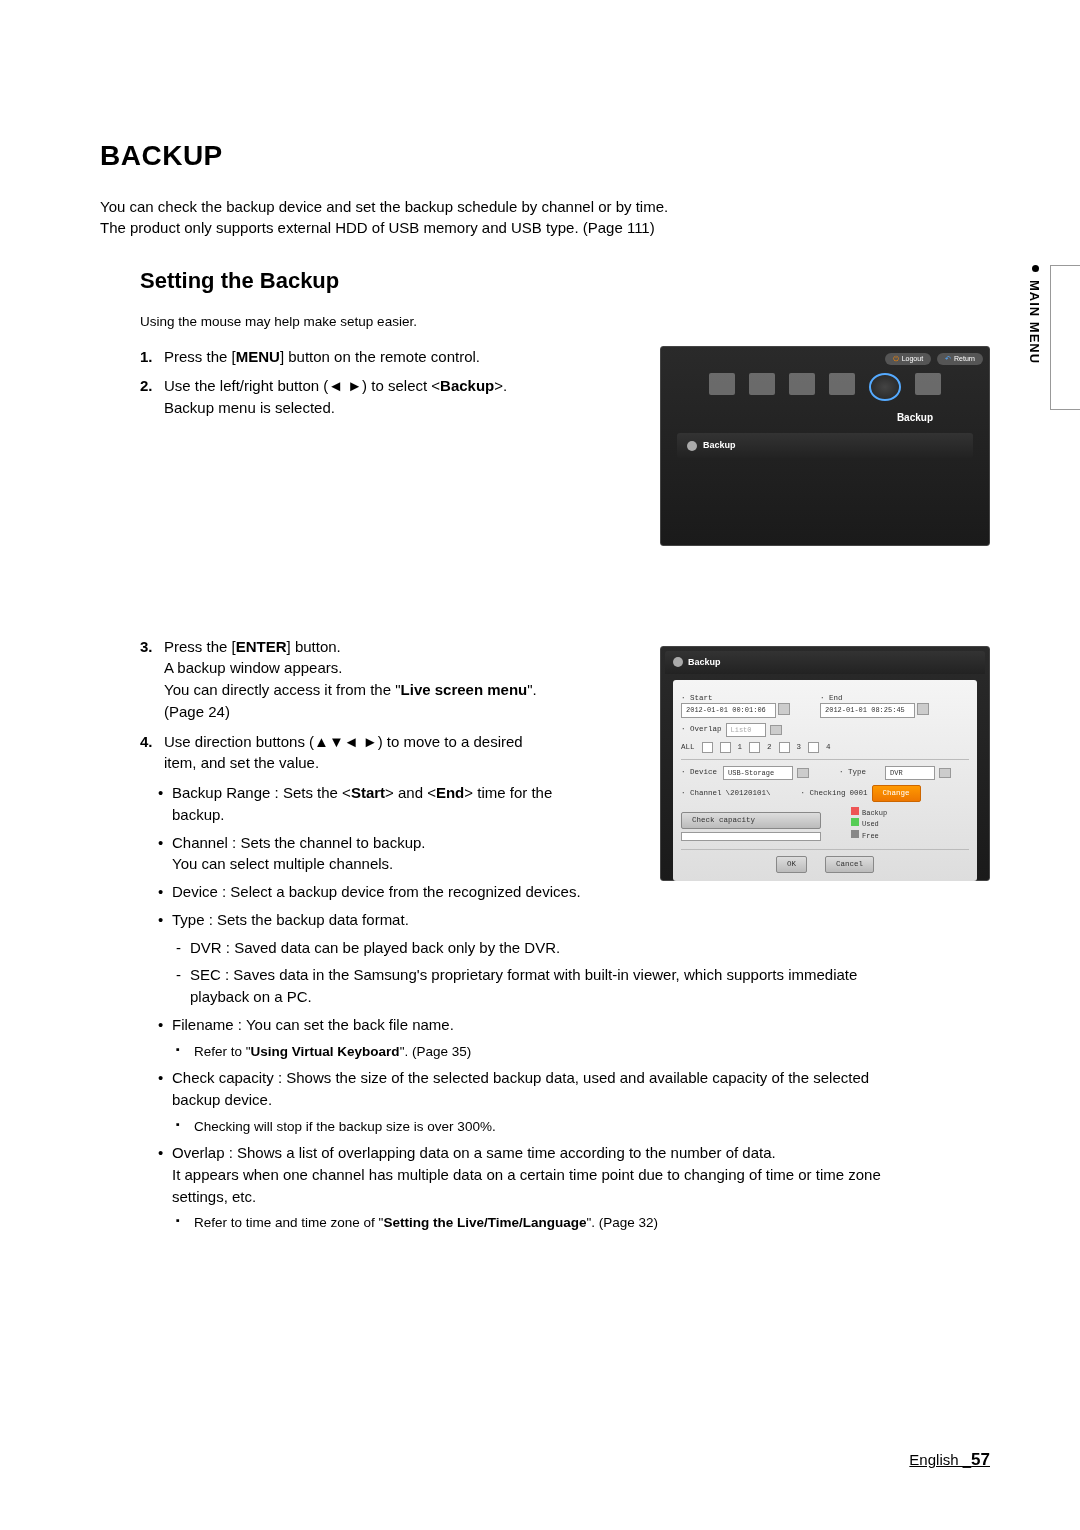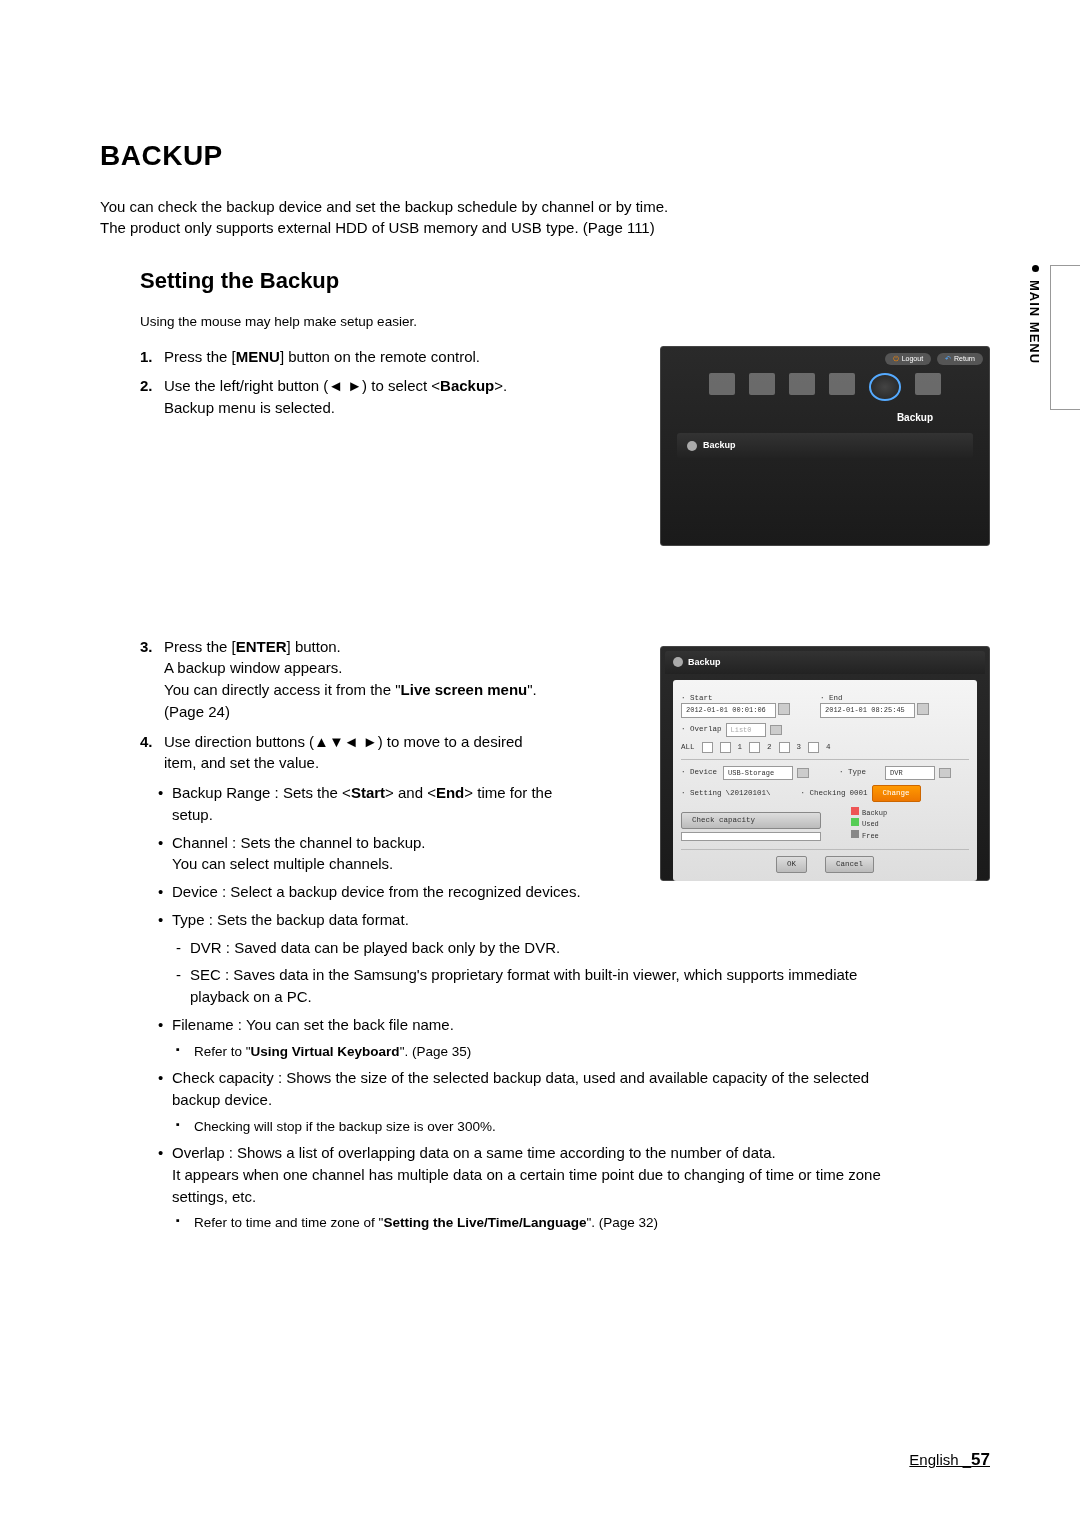--- a/index.html
+++ b/index.html
@@ -253,21 +253,21 @@
           <span>You can directly access it from the "</span><b>Live screen menu</b><span>".</span><br>
           <span>(Page 24)</span>
         </span>
       </div>
       <div class="step-row">
         <span class="step-num">4.</span>
         <span><span>Use direction buttons (▲▼◄ ►) to move to a desired</span><br><span>item, and set the value.</span></span>
       </div>
       <div class="bullet-row">
         <span class="bullet-dot">•</span>
-        <span><span>Backup Range : Sets the &lt;</span><b>Start</b><span>&gt; and &lt;</span><b>End</b><span>&gt; time for the</span><br><span>setup.</span></span>
+        <span><span>Backup Range : Sets the &lt;</span><b>Start</b><span>&gt; and &lt;</span><b>End</b><span>&gt; time for the</span><br><span>backup.</span></span>
       </div>
       <div class="bullet-row">
         <span class="bullet-dot">•</span>
         <span><span>Channel : Sets the channel to backup.</span><br><span>You can select multiple channels.</span></span>
       </div>
     </div>
 
     <div class="screenshot shot2">
       <div class="panel-header">
         <span class="bk-icon"></span>
@@ -319,21 +319,21 @@
             <span class="dropdown"></span>
           </div>
           <div class="field">
             <span style="min-width:42px">· Type</span>
             <span class="input-box" style="min-width:50px">DVR</span>
             <span class="dropdown"></span>
           </div>
         </div>
         <div class="field-row">
           <div class="field">
-            <span style="min-width:38px">· Setting</span>
+            <span style="min-width:38px">· Channel</span>
             <span>\20120101\</span>
           </div>
           <div class="field">
             <span style="min-width:42px">· Checking</span>
             <span>0001</span>
             <span class="btn orange">Change</span>
           </div>
         </div>
         <div class="field-row" style="align-items:flex-end">
           <div>

